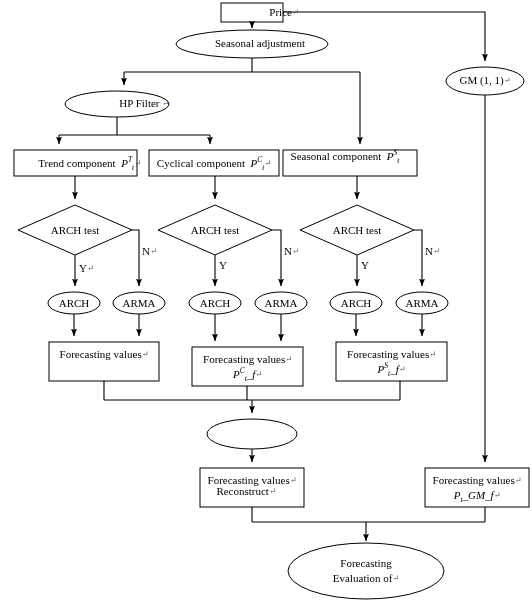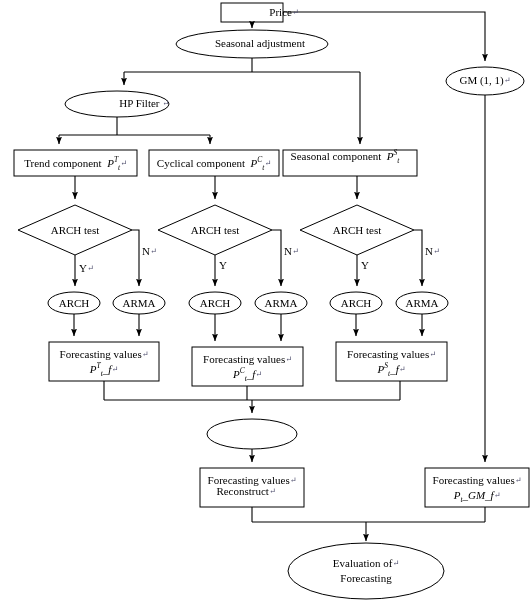--- a/index.html
+++ b/index.html
@@ -165,21 +165,21 @@
   </div>
 
   <div class="nodelabel" style="left:446px; top:74px; width:78px;">
     <span>GM (1, 1)</span><span class="pilcrow">↵</span>
   </div>
 
   <div class="nodelabel" style="left:65px; top:97px; width:104px;text-align:right;">
     <span>HP Filter</span> <span class="pilcrow">↵</span>
   </div>
 
-  <div class="nodelabel" style="left:14px; top:157px; width:123px;">
+  <div class="nodelabel" style="left:28px; top:157px; width:123px;">
     <span>Trend component</span>&nbsp;
     <span class="var"><span>P</span><sup>T</sup><sub>t</sub></span><span class="pilcrow">↵</span>
   </div>
 
   <div class="nodelabel" style="left:149px; top:157px; width:130px;">
     <span>Cyclical component</span>&nbsp;
     <span class="var"><span>P</span><sup>C</sup><sub>t</sub></span><span class="pilcrow">↵</span>
   </div>
 
   <div class="nodelabel" style="left:283px; top:150px; width:124px;">
@@ -218,21 +218,20 @@
 
   <div class="nodelabel" style="left:48px; top:297px; width:52px;"><span>ARCH</span></div>
   <div class="nodelabel" style="left:113px; top:297px; width:52px;"><span>ARMA</span></div>
   <div class="nodelabel" style="left:189px; top:297px; width:52px;"><span>ARCH</span></div>
   <div class="nodelabel" style="left:255px; top:297px; width:52px;"><span>ARMA</span></div>
   <div class="nodelabel" style="left:330px; top:297px; width:52px;"><span>ARCH</span></div>
   <div class="nodelabel" style="left:396px; top:297px; width:52px;"><span>ARMA</span></div>
 
   <div class="nodelabel two-line" style="left:49px; top:347px; width:110px;">
     <span class="row2"><span>Forecasting values</span><span class="pilcrow">↵</span></span>
-    <span class="row2"><span class="var"><span>P</span><sup>T</sup><sub>t</sub><span>_f</span></span><span class="pilcrow">↵</span></span>
   </div>
 
   <div class="nodelabel two-line" style="left:192px; top:352px; width:111px;">
     <span class="row2"><span>Forecasting values</span><span class="pilcrow">↵</span></span>
     <span class="row2"><span class="var"><span>P</span><sup>C</sup><sub>t</sub><span>_f</span></span><span class="pilcrow">↵</span></span>
   </div>
 
   <div class="nodelabel two-line" style="left:336px; top:347px; width:111px;">
     <span class="row2"><span>Forecasting values</span><span class="pilcrow">↵</span></span>
     <span class="row2"><span class="var"><span>P</span><sup>S</sup><sub>t</sub><span>_f</span></span><span class="pilcrow">↵</span></span>
@@ -245,17 +244,17 @@
   <div class="nodelabel two-line" style="left:200px; top:473px; width:104px;">
     <span class="row2"><span>Forecasting values</span><span class="pilcrow">↵</span></span>
   </div>
 
   <div class="nodelabel two-line" style="left:425px; top:473px; width:104px;">
     <span class="row2"><span>Forecasting values</span><span class="pilcrow">↵</span></span>
     <span class="row2"><span class="var"><span>P</span><sub>t</sub><span>_GM_f</span></span><span class="pilcrow">↵</span></span>
   </div>
 
   <div class="nodelabel two-line" style="left:288px; top:556px; width:156px;">
+    <span class="row2"><span>Forecasting</span></span>
     <span class="row2"><span>Evaluation of</span><span class="pilcrow">↵</span></span>
-    <span class="row2"><span>Forecasting</span></span>
   </div>
 
 </div>
 
 </body></html>

